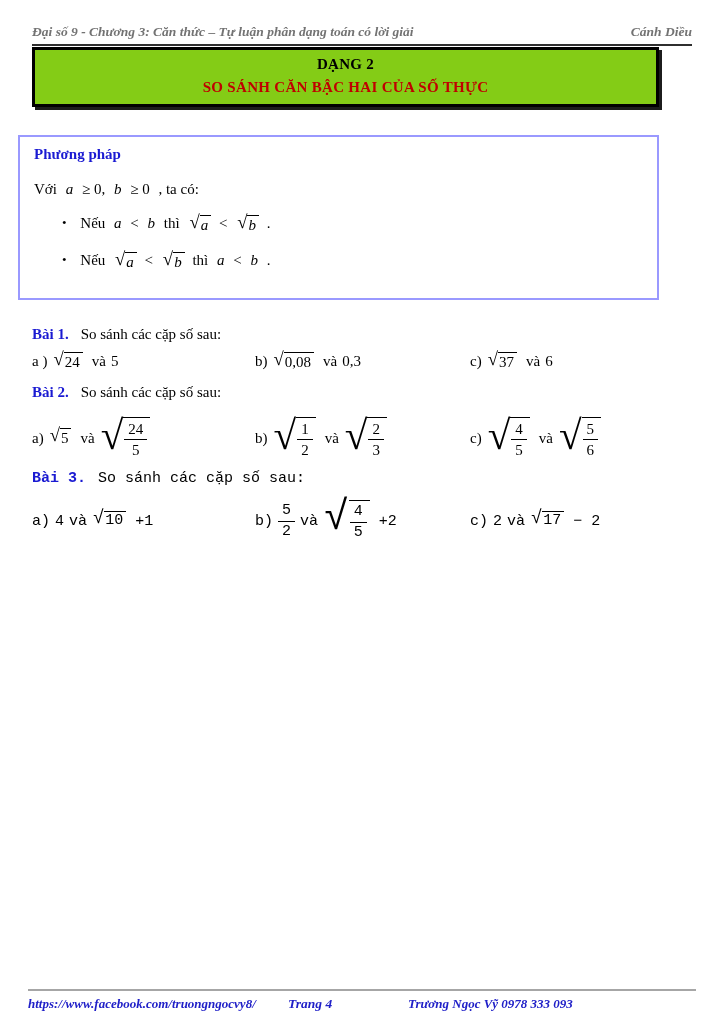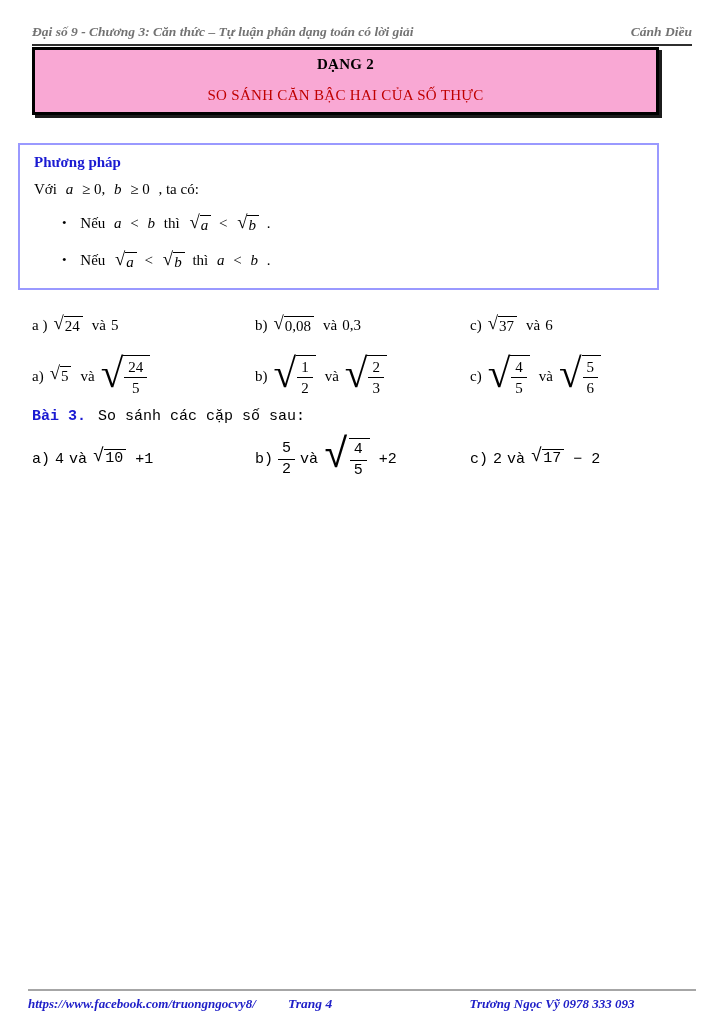--- a/index.html
+++ b/index.html
@@ -12,33 +12,33 @@
   
   .hdr {
     display:flex; justify-content:space-between; align-items:baseline;
     color:#737373; font-weight:bold; font-style:italic; font-size:13.5px;
     padding-bottom:4px; border-bottom:2.5px solid #2f2f2f;
   }
 
   
   .banner {
     width:627px; box-sizing:border-box; margin-top:1px;
-    background:#f9a8d4; border:3px solid #000; box-shadow:3px 3px 0 #1c1c1c;
+    background:#84cc16; border:3px solid #000; box-shadow:3px 3px 0 #1c1c1c;
     text-align:center; padding:6px 4px 8px;
   }
   .banner .l1 { font-weight:bold; font-size:15px; color:#000; letter-spacing:0.3px; }
-  .banner .l2 { font-weight:normal; font-size:15px; color:#c00000; margin-top:14px; letter-spacing:0.3px; }
+  .banner .l2 { font-weight:bold; font-size:15px; color:#c00000; margin-top:6px; letter-spacing:0.3px; }
 
   
   .method {
     margin-top:28px; margin-left:-14px; width:641px; box-sizing:border-box;
-    border:2px solid #9a99ff; padding:9px 14px 16px;
+    border:2px solid #9a99ff; padding:9px 14px 26px;
   }
   .mtitle { color:#1a1ad2; font-weight:bold; font-size:15px; }
-  .mline { margin-top:10px; }
+  .mline { margin-top:18px; }
   .mbullet { margin:17px 0 0 28px; }
   .blt { margin-right:10px; font-size:13px; position:relative; top:-1px; }
   .tok { margin-right:5px; }
   .it { font-style:italic; }
 
   
   .sqrt { display:inline-flex; align-items:flex-start; vertical-align:middle; margin:0 4px 0 1px; }
   .sqrt .rad { line-height:1; font-size:1.25em; transform:translateY(-0.13em); font-style:normal; }
   .sqrt .bod { border-top:1.4px solid #000; padding:0 3px 0 1px; line-height:1.25; }
   .sqrt.tall .rad { font-size:2.75em; transform:translateY(-0.05em); }
@@ -61,21 +61,21 @@
   .cell { display:flex; align-items:center; gap:5px; white-space:nowrap; }
 
   
   .footer { position:absolute; left:28px; right:28px; bottom:12px; }
   .fline { border-top:2.5px solid #a6a6a6; margin-bottom:5px; }
   .frow {
     display:grid; grid-template-columns:260px 120px 1fr; align-items:baseline;
     color:#2020c8; font-weight:bold; font-style:italic; font-size:13px;
   }
   .f-center { text-align:left; font-size:13.5px; }
-  .f-right { text-align:center; }
+  .f-right { }
 </style>
 </head>
 <body>
 
 <div class="page">
 
   <div class="hdr">
     <span>Đại số 9 - Chương 3: Căn thức  – Tự luận phân dạng toán có lời giải</span>
     <span>Cánh Diều</span>
   </div>
@@ -129,20 +129,23 @@
         </span>
       <span class="tok">thì</span>
       <span class="tok it">a</span>
       <span class="tok">&lt;</span>
       <span class="tok it">b</span>
       <span class="tok">.</span>
     </div>
   </div>
 
   <div class="sec1">
+    <div class="shead">
+      <span class="bai">Bài 1.</span><span>So sánh các cặp số sau:</span>
+    </div>
     <div class="row">
       <div class="cell">
         <span>a )</span>
         <span class="sqrt">
             <span class="rad">√</span>
             <span class="bod">24</span>
           </span>
         <span>và</span>
         <span>5</span>
       </div>
@@ -161,20 +164,23 @@
             <span class="rad">√</span>
             <span class="bod">37</span>
           </span>
         <span>và</span>
         <span>6</span>
       </div>
     </div>
   </div>
 
   <div class="sec2">
+    <div class="shead">
+      <span class="bai">Bài 2.</span><span>So sánh các cặp số sau:</span>
+    </div>
     <div class="row row2">
       <div class="cell">
         <span>a)</span>
         <span class="sqrt">
             <span class="rad">√</span>
             <span class="bod">5</span>
           </span>
         <span>và</span>
         <span class="sqrt tall">
             <span class="rad">√</span>

